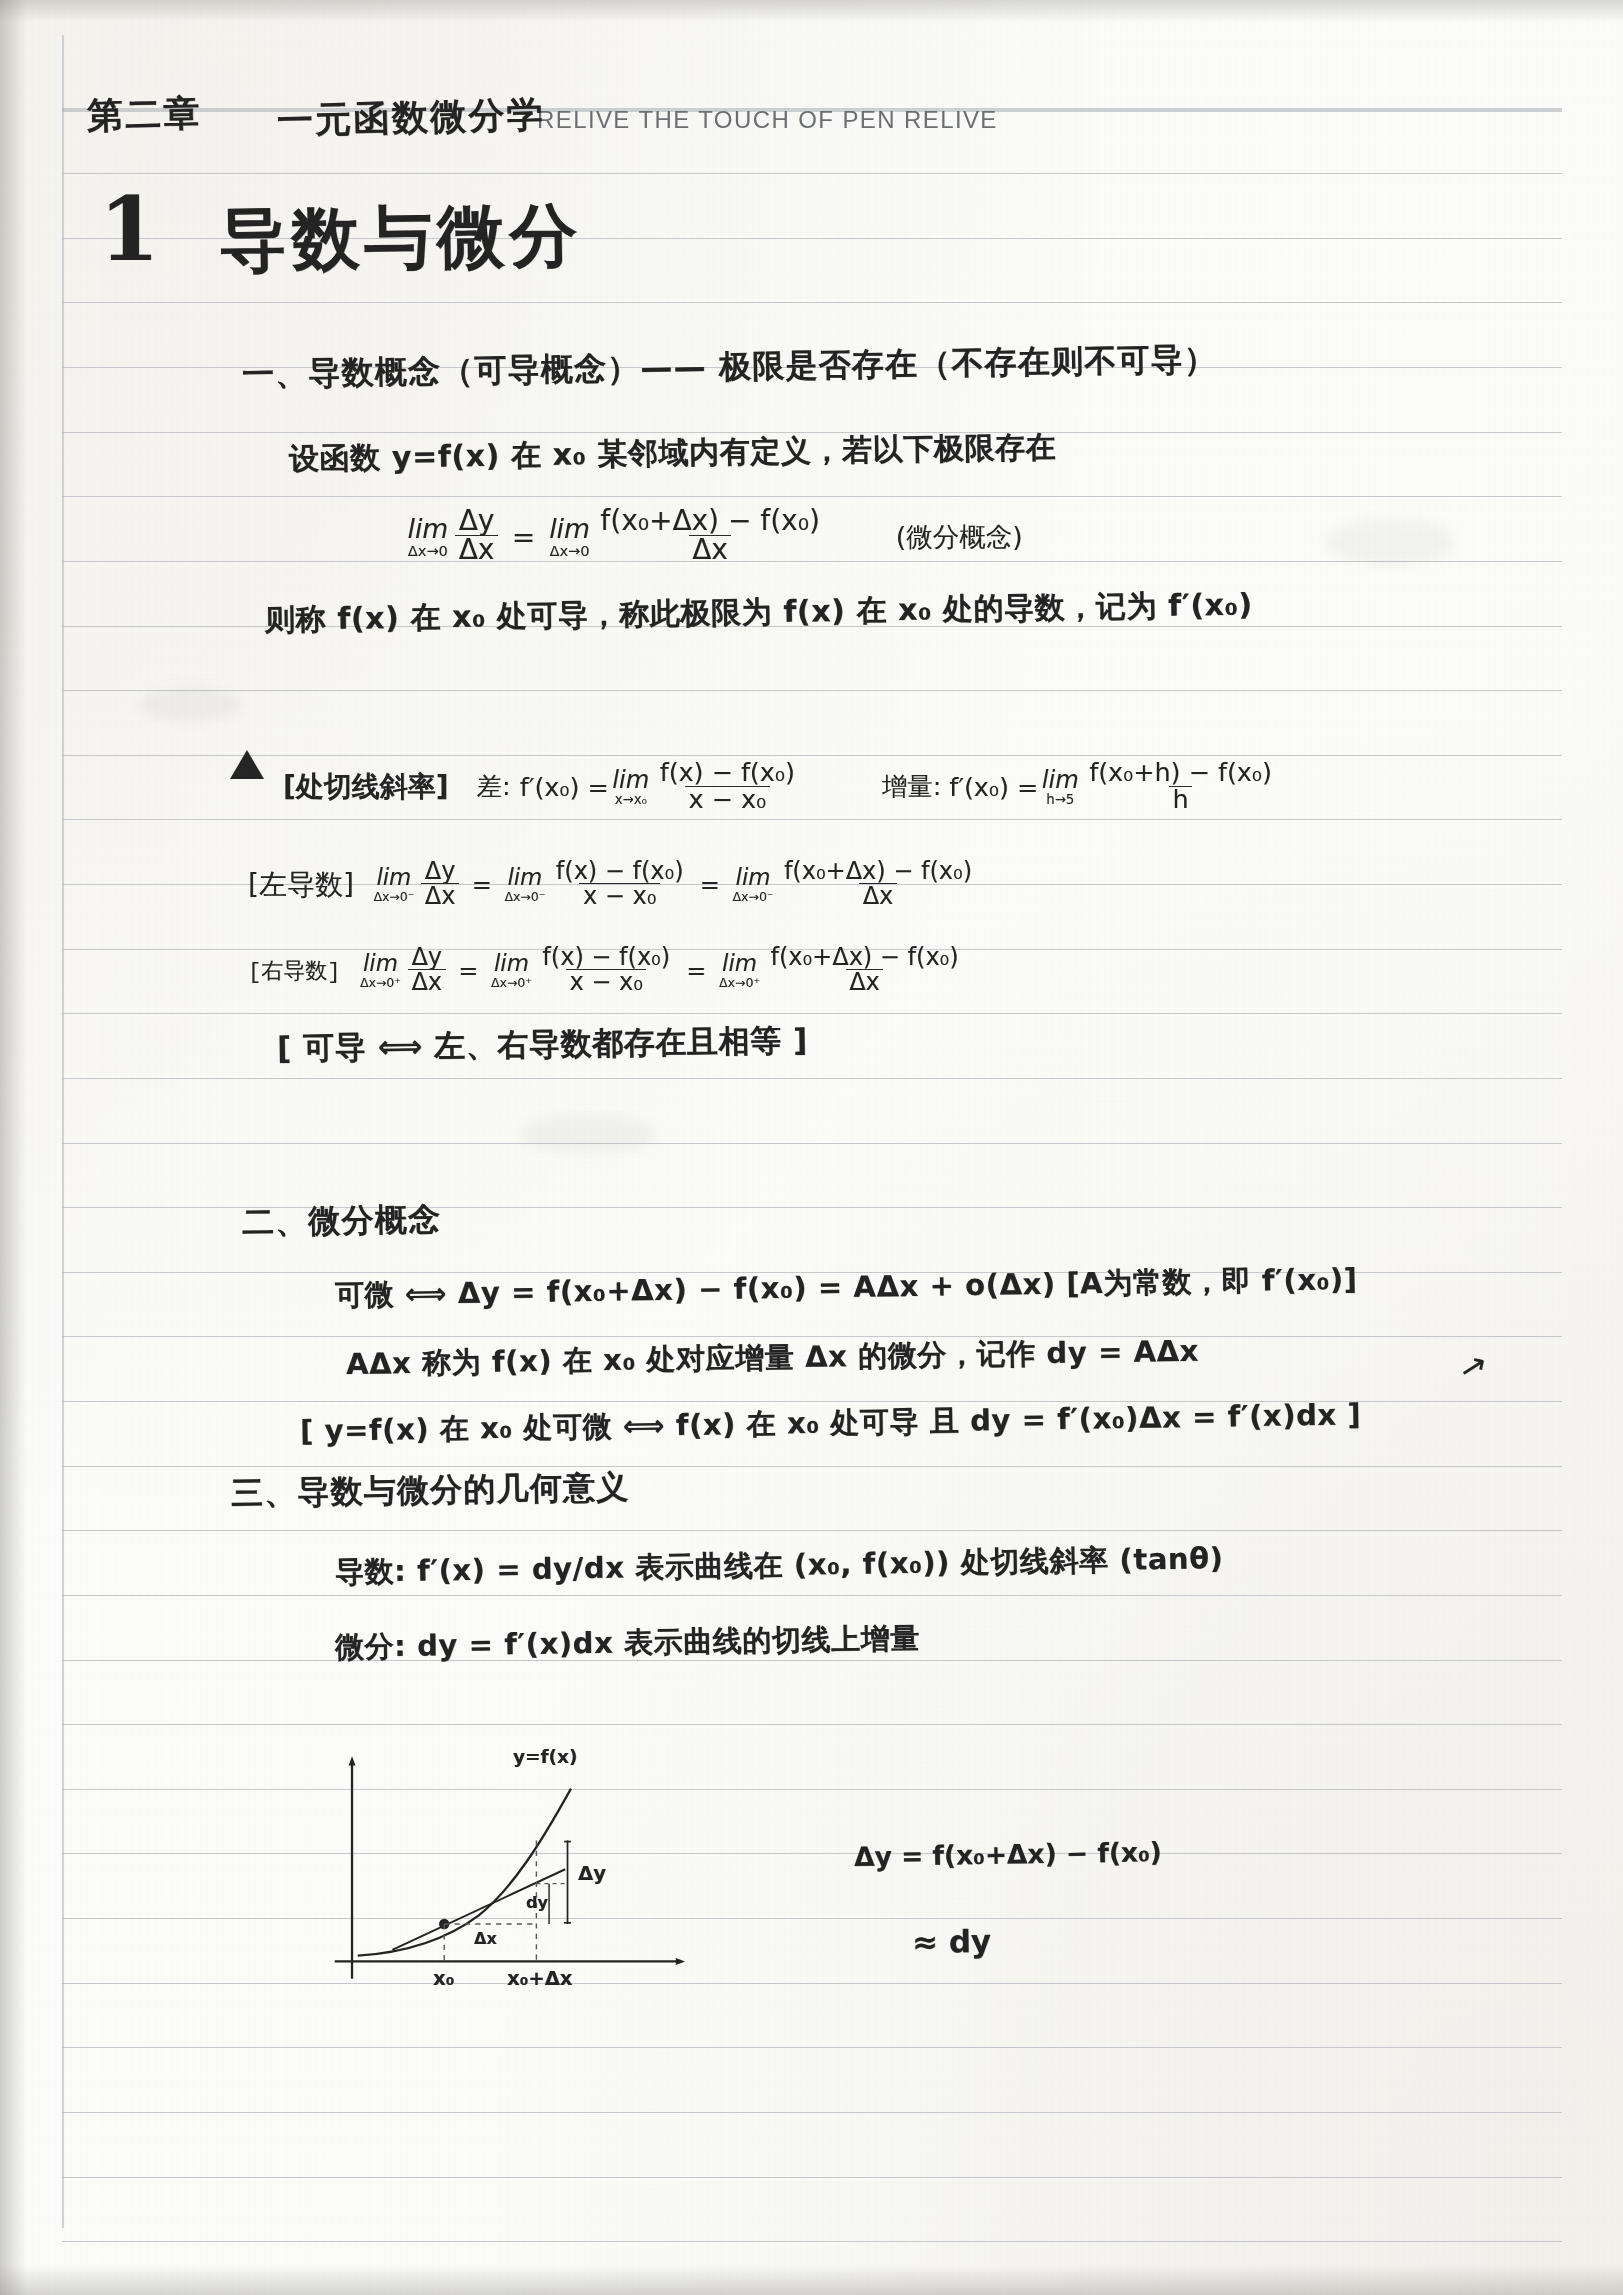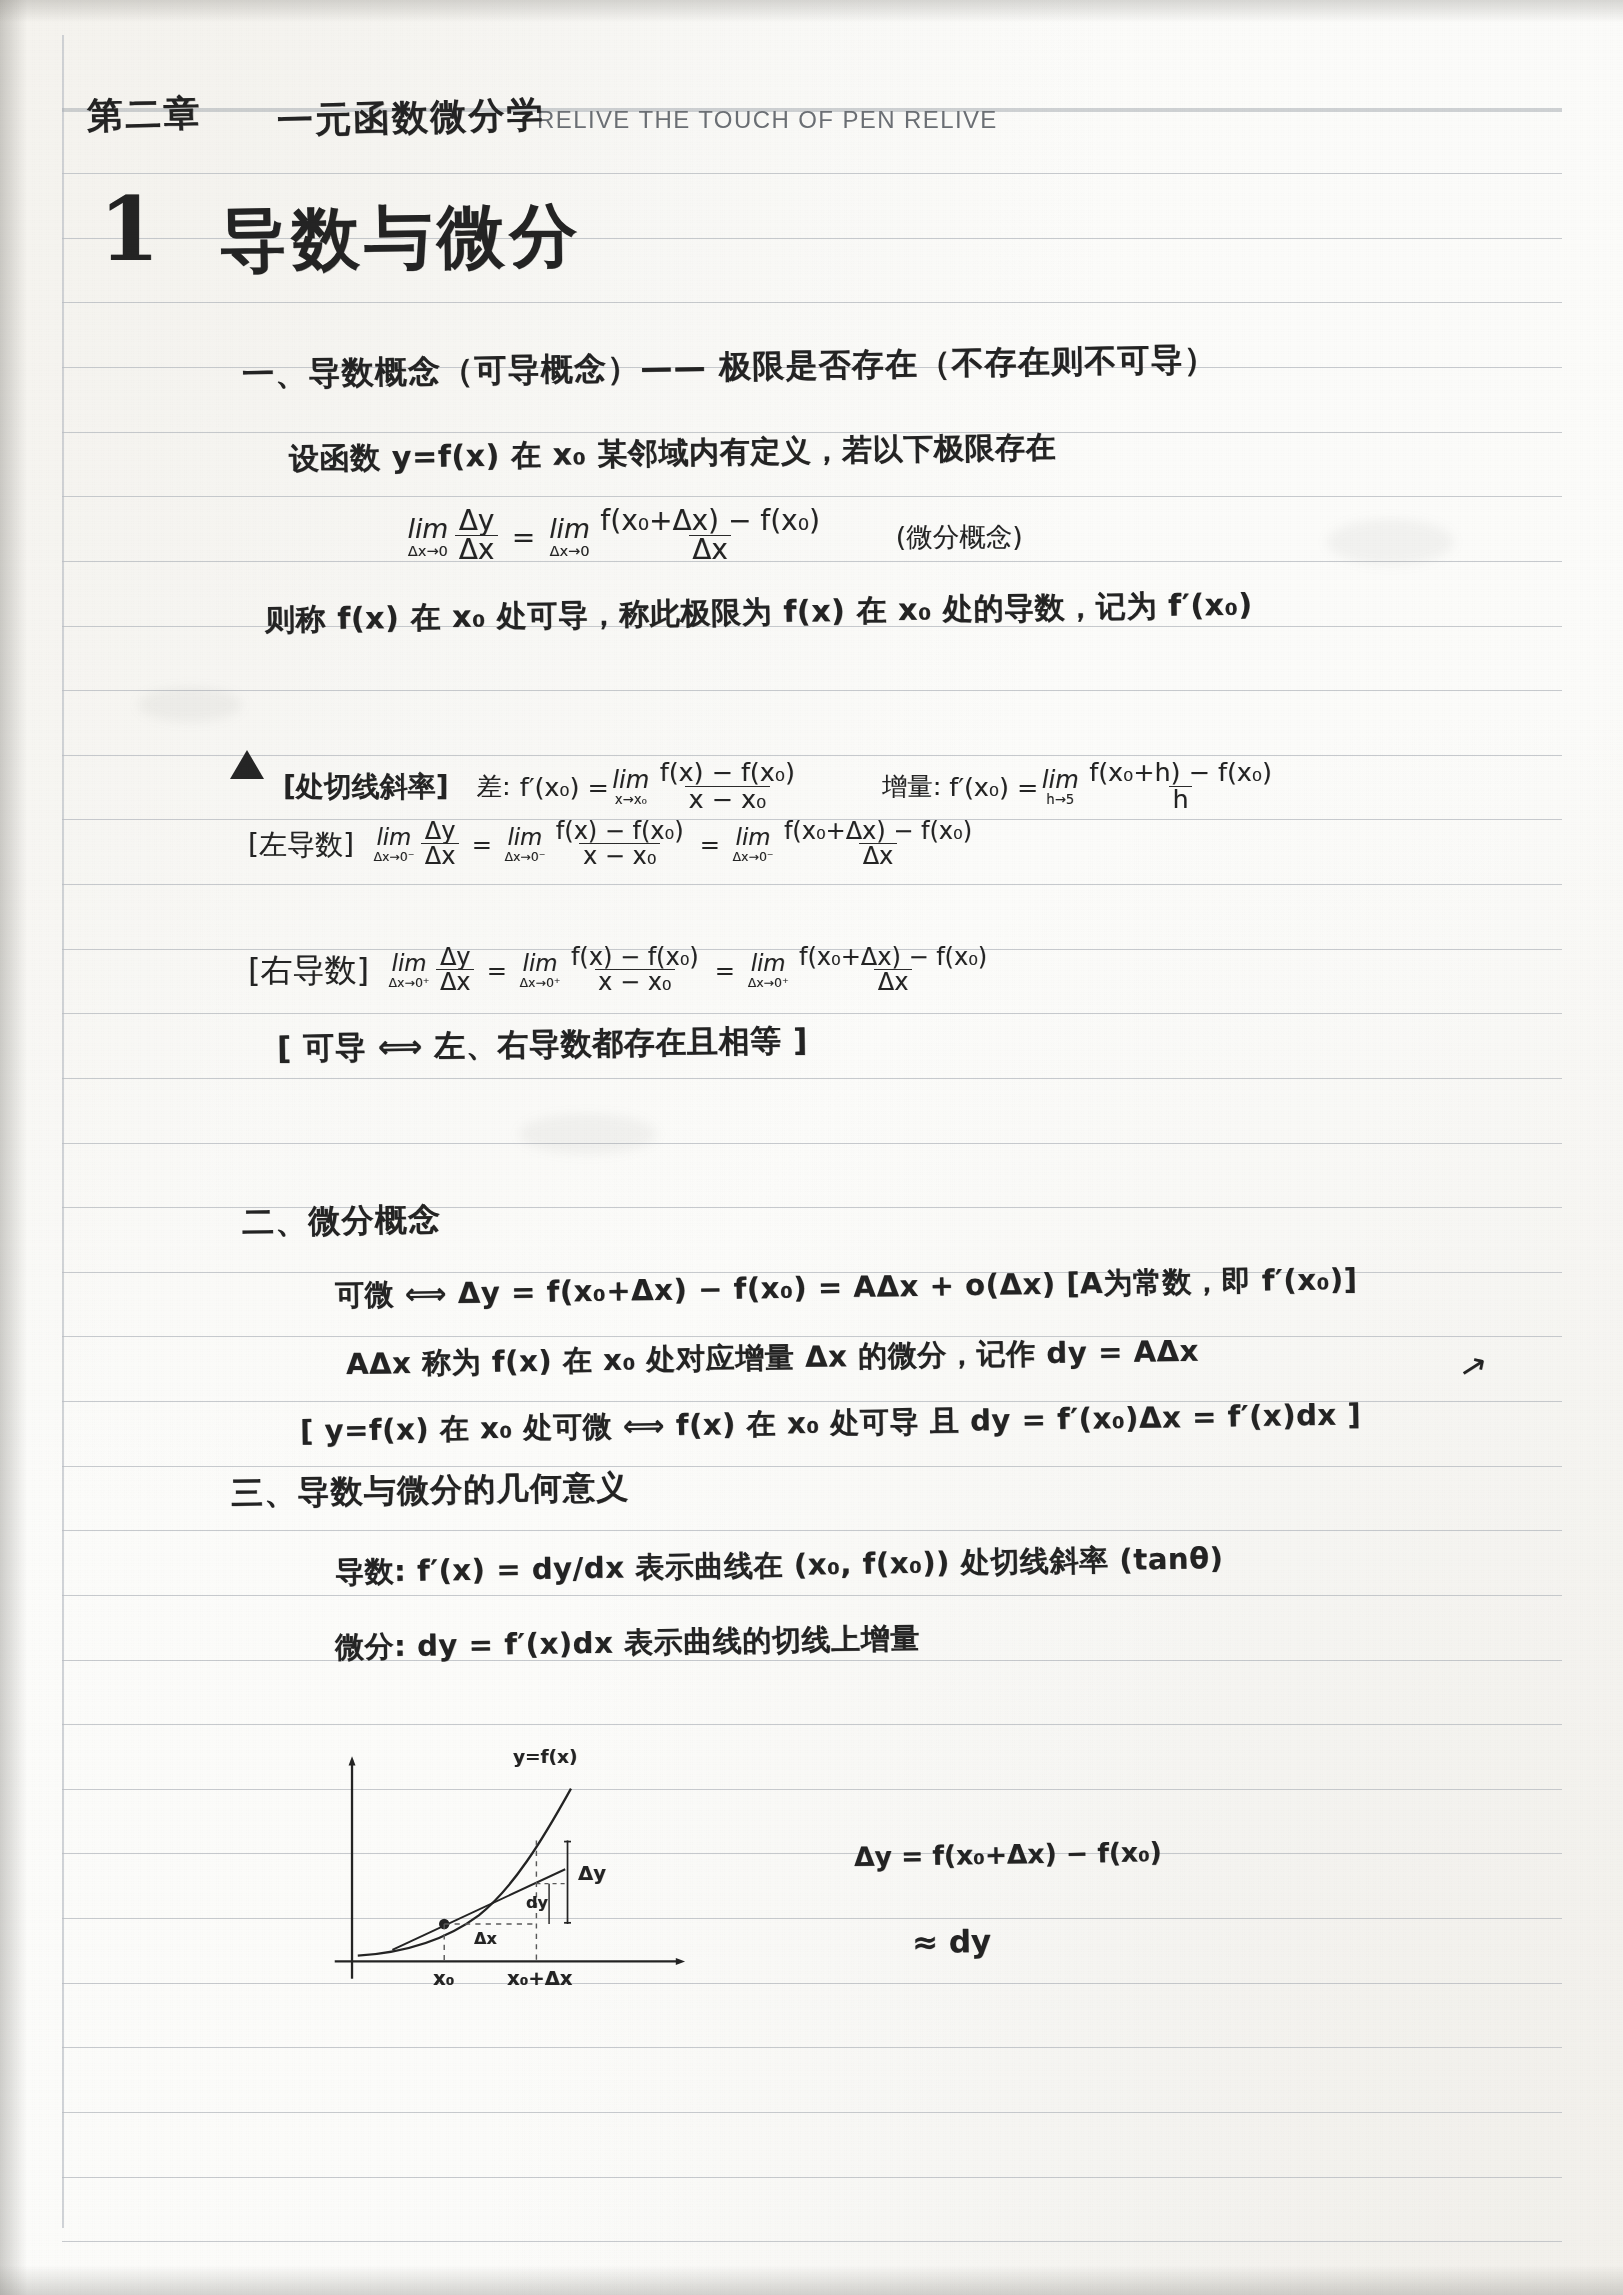--- a/index.html
+++ b/index.html
@@ -299,21 +299,21 @@
     <span class="lim">
       <span class="lim-top">lim</span>
       <span class="lim-sub">h→5</span>
     </span>
     <span class="frac">
       <span class="num">f(x₀+h) − f(x₀)</span>
       <span class="den">h</span>
     </span>
   </div>
 
-  <div class="eqrow" style="left:248px; top:820px; font-size:24px;">
+  <div class="eqrow" style="left:248px; top:860px; font-size:24px;">
     <span style="font-size:28px;">[左导数]</span>
     <span class="lim" style="margin-left:19.6px;">
       <span class="lim-top">lim</span>
       <span class="lim-sub">Δx→0⁻</span>
     </span>
     <span class="frac">
       <span class="num">Δy</span>
       <span class="den">Δx</span>
     </span>
     <span style="margin:0 9.2px;">=</span>
@@ -330,21 +330,21 @@
       <span class="lim-top">lim</span>
       <span class="lim-sub">Δx→0⁻</span>
     </span>
     <span class="frac">
       <span class="num">f(x₀+Δx) − f(x₀)</span>
       <span class="den">Δx</span>
     </span>
   </div>
 
   <div class="eqrow" style="left:248px; top:946px; font-size:24px;">
-    <span style="font-size:32px;">[右导数]</span>
+    <span style="font-size:22px;font-family:Liberation Mono, monospace;">[右导数]</span>
     <span class="lim" style="margin-left:19.6px;">
       <span class="lim-top">lim</span>
       <span class="lim-sub">Δx→0⁺</span>
     </span>
     <span class="frac">
       <span class="num">Δy</span>
       <span class="den">Δx</span>
     </span>
     <span style="margin:0 9.2px;">=</span>
     <span class="lim">

